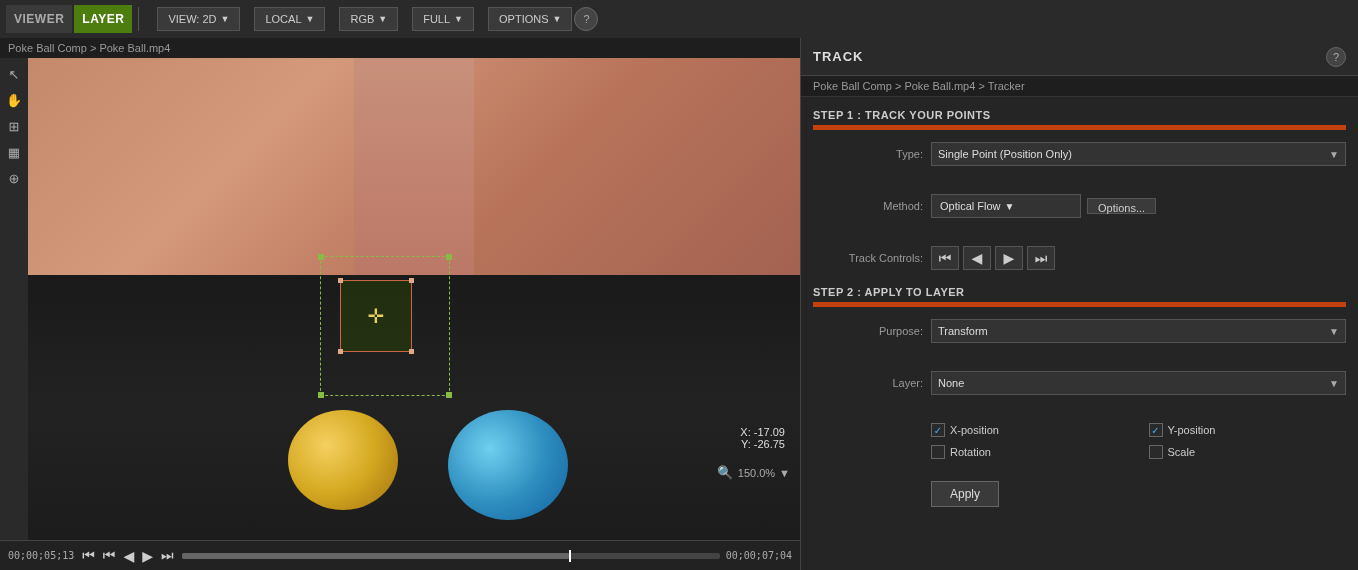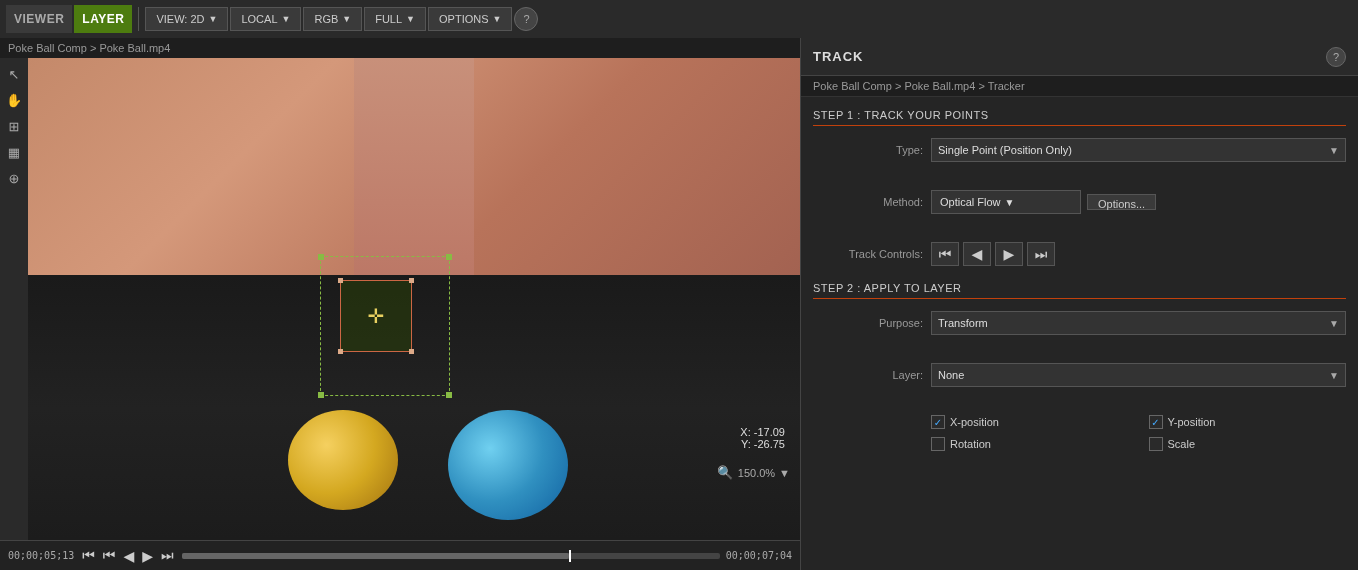--- a/index.html
+++ b/index.html
@@ -50,20 +50,21 @@
       display: flex;
       align-items: center;
       gap: 4px;
       padding: 3px 10px;
       background: #3a3a3a;
       border: 1px solid #555;
       color: #ccc;
       font-size: 11px;
       cursor: pointer;
       height: 24px;
+      margin-left: 12px;
     }
     .dropdown-btn .arrow { font-size: 9px; }
     .help-btn {
       width: 24px;
       height: 24px;
       border-radius: 50%;
       background: #444;
       border: 1px solid #666;
       color: #aaa;
       font-size: 11px;
@@ -337,26 +338,26 @@
       background: #1e1e1e;
       border-bottom: 1px solid #333;
     }
     .right-content {
       flex: 1;
       padding: 12px;
       overflow-y: auto;
     }
     .section-header {
       font-size: 11px;
-      font-weight: normal;
+      font-weight: bold;
       color: #ccc;
       letter-spacing: 0.5px;
       margin-bottom: 12px;
       padding-bottom: 4px;
-      border-bottom: 1px solid #c2410c;
+      border-bottom: 5px solid #c2410c;
     }
     .form-row {
       display: flex;
       align-items: center;
       margin-bottom: 28px;
       gap: 8px;
     }
     .form-label {
       font-size: 11px;
       color: #999;
@@ -658,17 +659,20 @@
           <div class="checkbox-item">
             <div class="checkbox-box"></div>
             <span>Rotation</span>
           </div>
           <div class="checkbox-item">
             <div class="checkbox-box"></div>
             <span>Scale</span>
           </div>
         </div>
 
+        <div class="apply-row">
+          <button class="apply-btn">Apply</button>
+        </div>
       </div>
     </div>
   </div>
 
 </div>
 
 </body></html>

